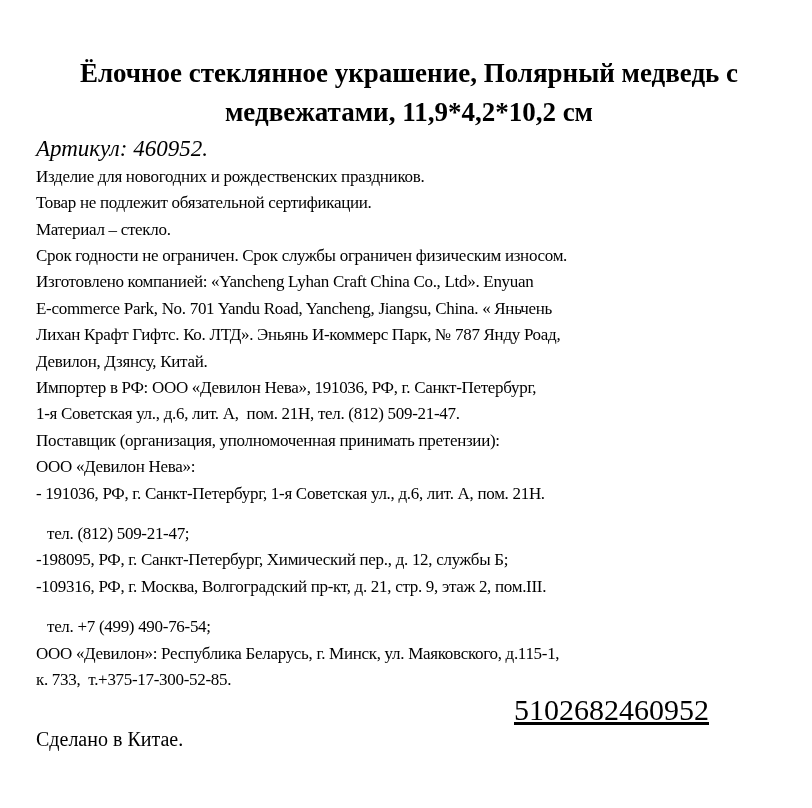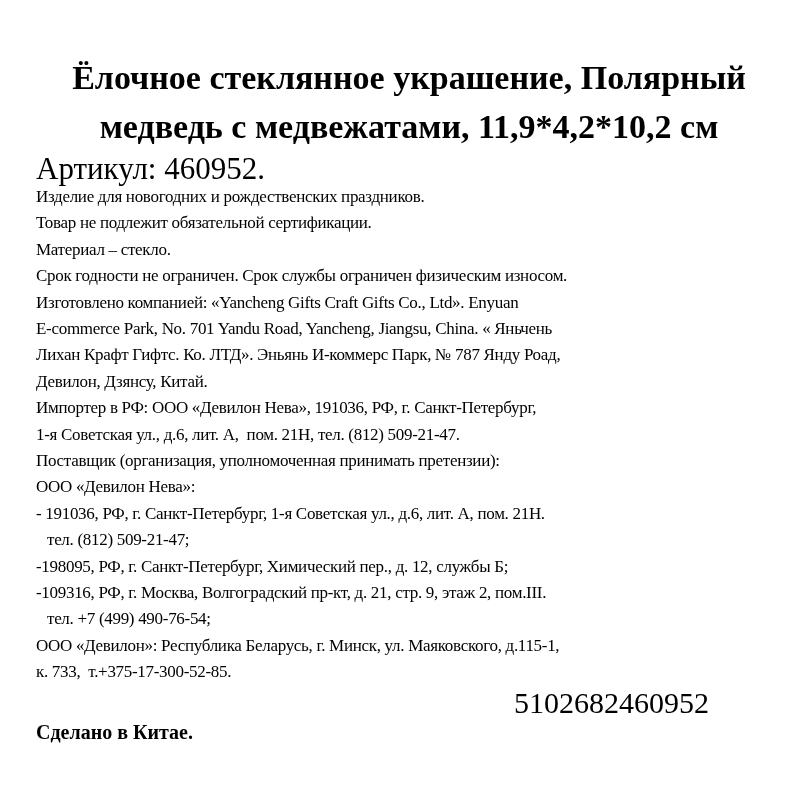--- a/index.html
+++ b/index.html
@@ -15,64 +15,67 @@
     font-family: "Liberation Serif", "DejaVu Serif", serif;
   }
   .page {
     box-sizing: border-box;
     width: 812px;
     height: 808px;
     padding: 54px 24px 0 36px;
   }
   .title {
     margin: 0 12px 2px 6px;
-    font-size: 34px;
+    font-size: 27px;
     font-weight: bold;
     text-align: center;
     line-height: 1.44;
   }
   .article {
-    font-size: 31px;
+    font-size: 23px;
     line-height: 30px;
     white-space: pre;
+    font-style: italic;
   }
   .line {
     font-size: 17px;
     line-height: 26.4px;
     letter-spacing: -0.3px;
     white-space: pre;
   }
   .indent {
     padding-left: 11px;
+    margin-top: 14px;
   }
   .barcode-number {
     font-size: 30px;
     line-height: 33px;
     padding-left: 478px;
     white-space: pre;
+    text-decoration: underline;
   }
   .made-in {
     font-size: 20px;
-    font-weight: bold;
+    font-weight: normal;
     line-height: 26px;
     white-space: pre;
   }
 </style>
 </head>
 <body>
 
 <div class="page">
   <h1 class="title">Ёлочное стеклянное украшение, Полярный медведь с медвежатами, 11,9*4,2*10,2 см</h1>
   <div class="article">Артикул: 460952.</div>
   <div>
     <div class="line">Изделие для новогодних и рождественских праздников.</div>
     <div class="line">Товар не подлежит обязательной сертификации.</div>
     <div class="line">Материал – стекло.</div>
     <div class="line">Срок годности не ограничен. Срок службы ограничен физическим износом.</div>
-    <div class="line">Изготовлено компанией: «Yancheng Gifts Craft Gifts Co., Ltd». Enyuan</div>
+    <div class="line">Изготовлено компанией: «Yancheng Lyhan Craft China Co., Ltd». Enyuan</div>
     <div class="line">E-commerce Park, No. 701 Yandu Road, Yancheng, Jiangsu, China. « Яньчень</div>
     <div class="line">Лихан Крафт Гифтс. Ко. ЛТД». Эньянь И-коммерс Парк, № 787 Янду Роад,</div>
     <div class="line">Девилон, Дзянсу, Китай.</div>
     <div class="line">Импортер в РФ: ООО «Девилон Нева», 191036, РФ, г. Санкт-Петербург,</div>
     <div class="line">1-я Советская ул., д.6, лит. А,  пом. 21Н, тел. (812) 509-21-47.</div>
     <div class="line">Поставщик (организация, уполномоченная принимать претензии):</div>
     <div class="line">ООО «Девилон Нева»:</div>
     <div class="line">- 191036, РФ, г. Санкт-Петербург, 1-я Советская ул., д.6, лит. А, пом. 21Н.</div>
     <div class="line indent">тел. (812) 509-21-47;</div>
     <div class="line">-198095, РФ, г. Санкт-Петербург, Химический пер., д. 12, службы Б;</div>

